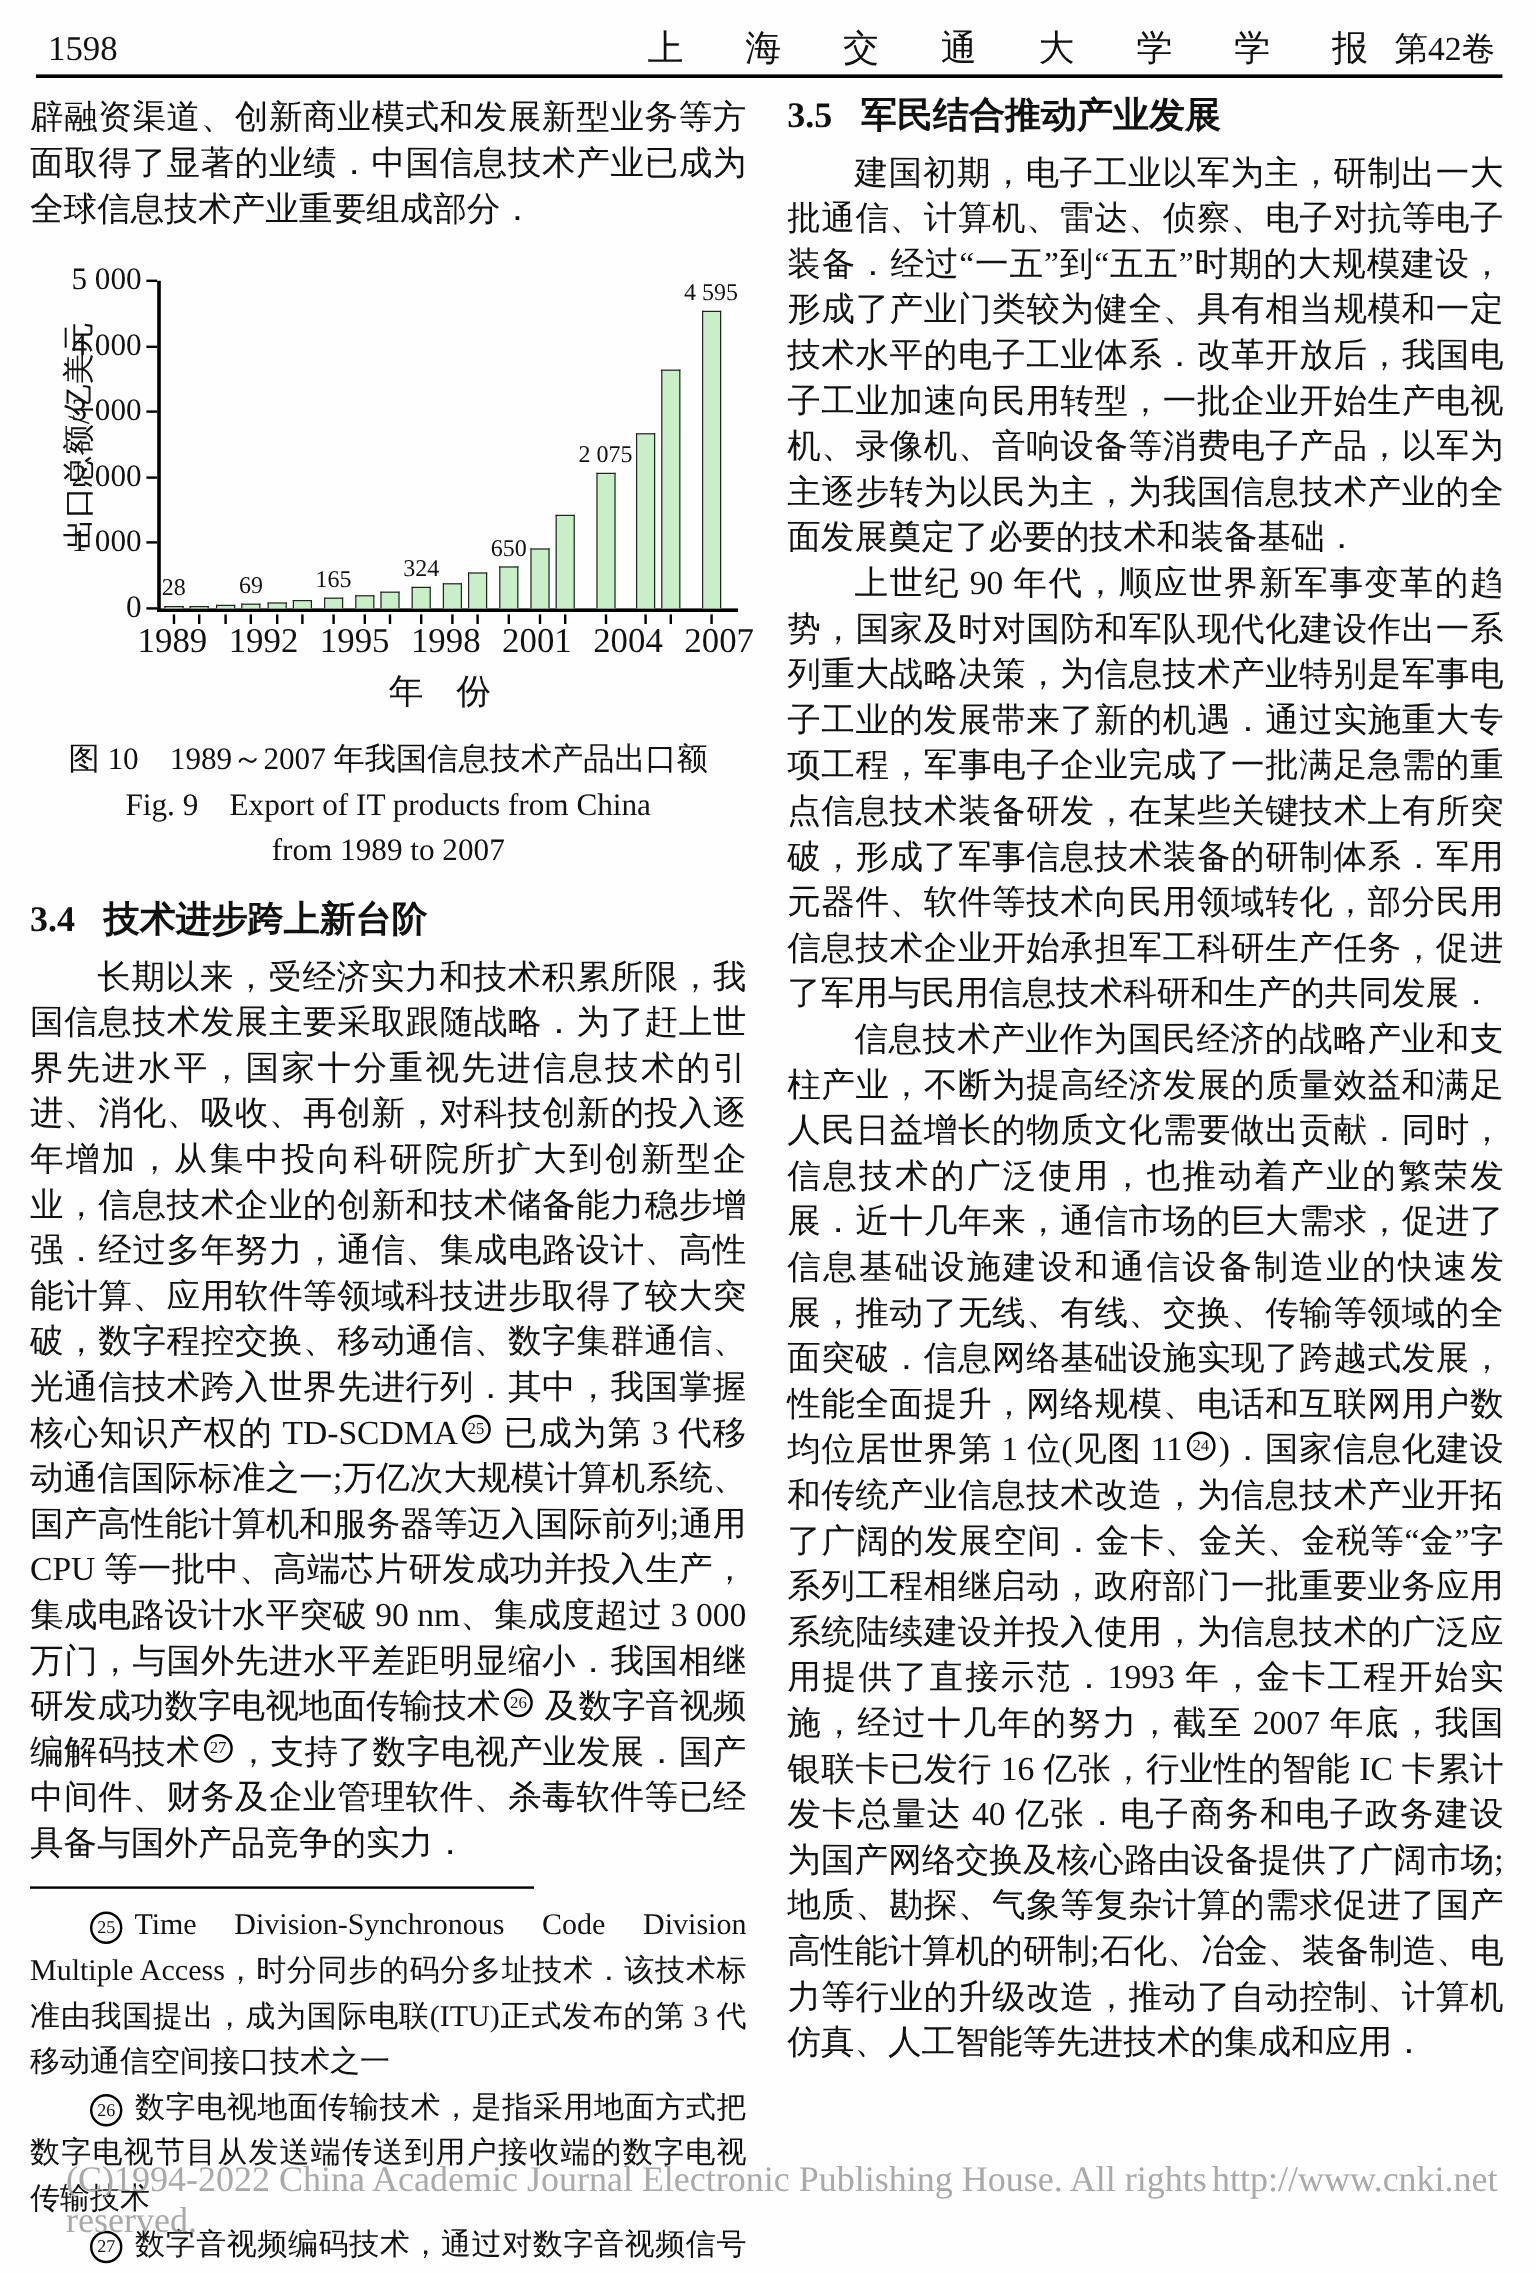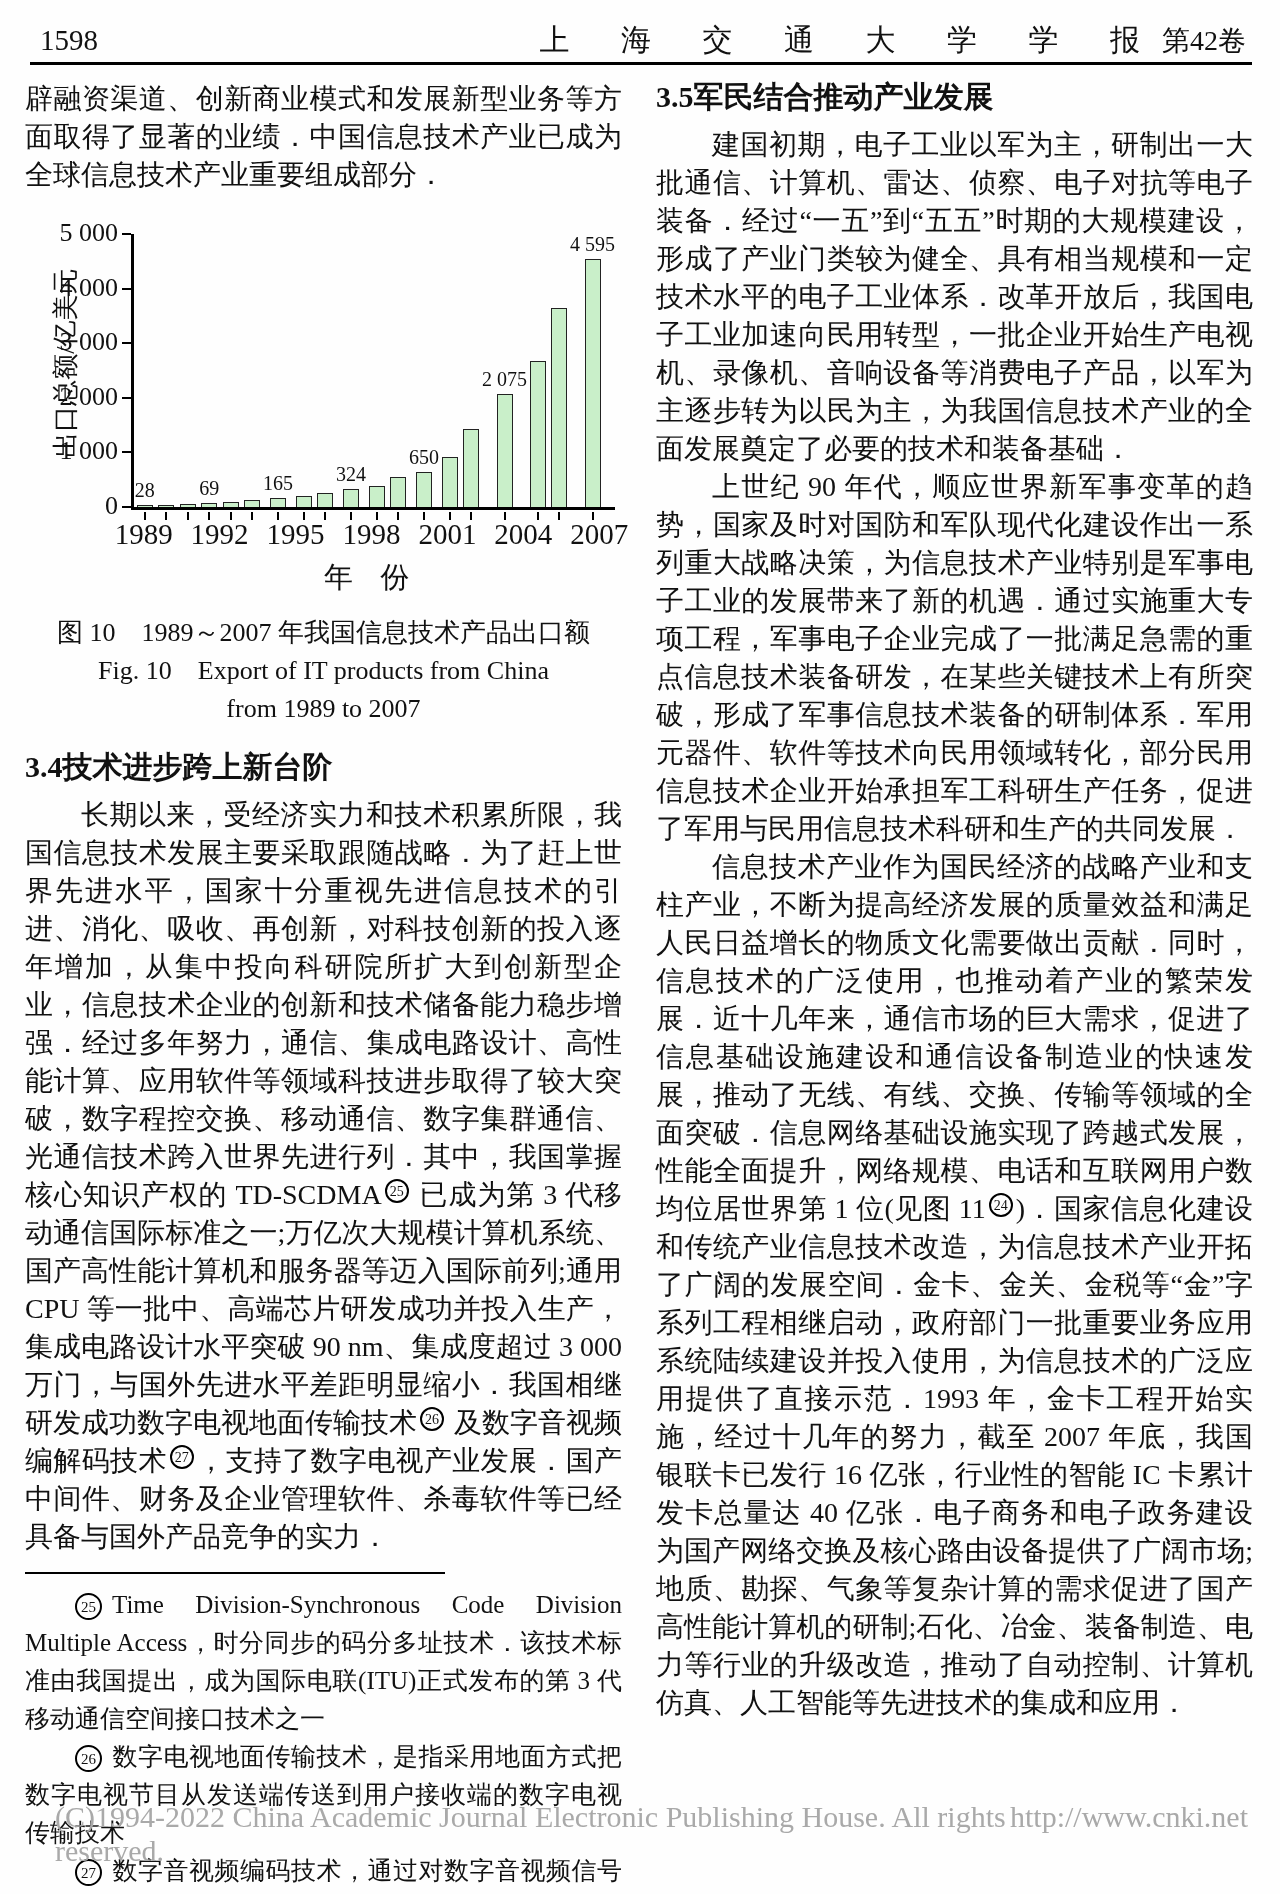--- a/index.html
+++ b/index.html
@@ -12,21 +12,21 @@
   .page-num { font-size:29px; }
   .journal-title { flex:1; text-align:right; font-size:30px; letter-spacing:22px; text-indent:22px; }
   .volume { font-size:28px; }
   .header-rule { position:absolute; top:62px; left:30px; right:28px; height:3px; background:#000; }
   
   .columns { position:absolute; top:76px; left:25px; display:flex; gap:34px; }
   .col { width:597px; font-size:28px; line-height:38px; text-align:justify; }
   .col p { margin:0; text-indent:2em; }
   p.noindent { text-indent:0; }
   
-  .section-heading { display:flex; align-items:baseline;
+  .section-heading { display:flex; gap:24px; align-items:baseline;
     font-family:"Liberation Sans", sans-serif; font-weight:bold; font-size:30px;
     margin:20px 0 10px; text-indent:0; }
   .section-heading .num { font-family:"Liberation Serif", serif; font-weight:bold; }
   
   .figure { margin-top:14px; }
   .chart { position:relative; padding-top:26px; }
   .ylabel { position:absolute; left:-74px; top:142px; width:230px; text-align:center;
     transform:rotate(-90deg); font-size:26px; white-space:nowrap; line-height:1; }
   .plot-row { display:flex; margin-left:36px; }
   .yaxis { flex:none; width:70px; position:relative; height:273px; }
@@ -194,21 +194,21 @@
               <div class="xslot"></div>
               <div class="xslot"></div>
               <div class="xslot">
                 <span>2007</span>
               </div>
             </div>
           <div class="xlabel">年 份</div>
         </div>
         <div class="fig-caption">
           <div>图 10　1989～2007 年我国信息技术产品出口额</div>
-          <div>Fig. 10　Export of IT products from China</div>
+          <div>Fig. 9　Export of IT products from China</div>
           <div>from 1989 to 2007</div>
         </div>
       </div>
 
       <div class="section-heading">
         <span class="num">3.4</span>
         <span>技术进步跨上新台阶</span>
       </div>
       <p>长期以来，受经济实力和技术积累所限，我国信息技术发展主要采取跟随战略．为了赶上世界先进水平，国家十分重视先进信息技术的引进、消化、吸收、再创新，对科技创新的投入逐年增加，从集中投向科研院所扩大到创新型企业，信息技术企业的创新和技术储备能力稳步增强．经过多年努力，通信、集成电路设计、高性能计算、应用软件等领域科技进步取得了较大突破，数字程控交换、移动通信、数字集群通信、光通信技术跨入世界先进行列．其中，我国掌握核心知识产权的 TD-SCDMA<span class="supref">25</span> 已成为第 3 代移动通信国际标准之一;万亿次大规模计算机系统、国产高性能计算机和服务器等迈入国际前列;通用 CPU 等一批中、高端芯片研发成功并投入生产，集成电路设计水平突破 90 nm、集成度超过 3 000 万门，与国外先进水平差距明显缩小．我国相继研发成功数字电视地面传输技术<span class="supref">26</span> 及数字音视频编解码技术<span class="supref">27</span>，支持了数字电视产业发展．国产中间件、财务及企业管理软件、杀毒软件等已经具备与国外产品竞争的实力．</p>
 

